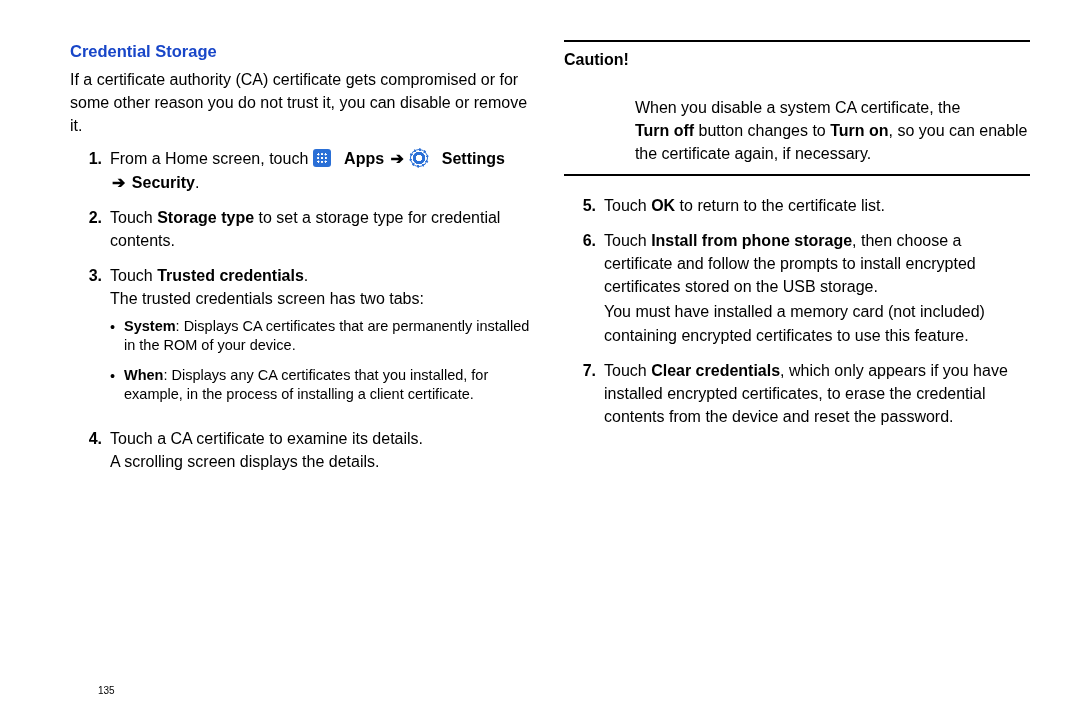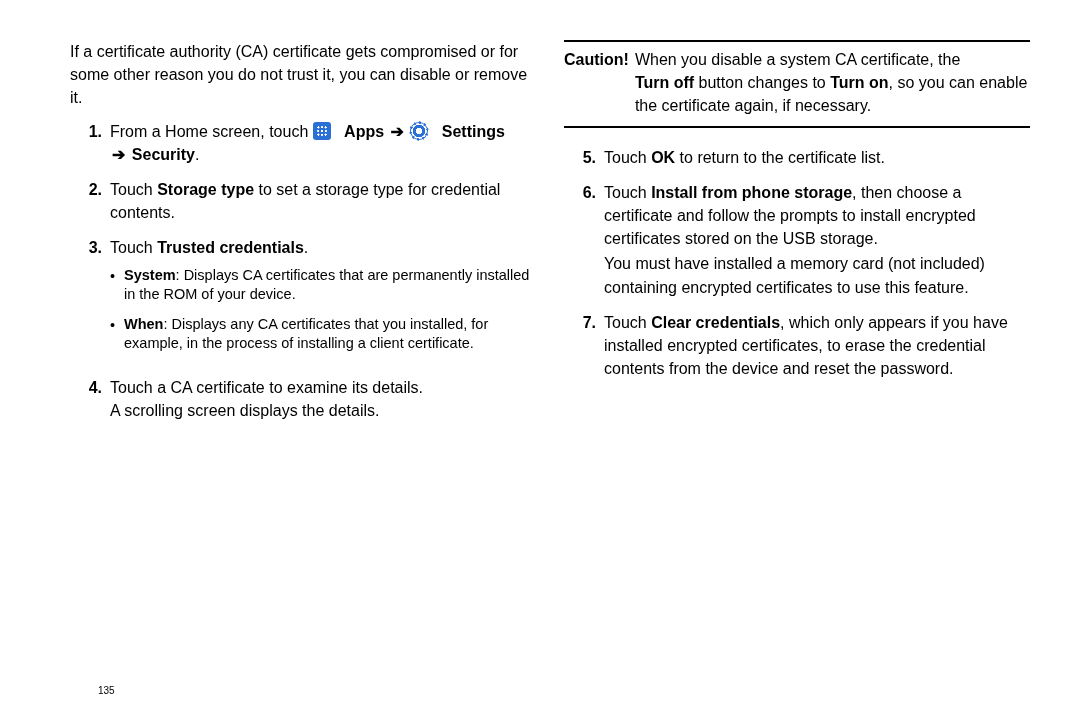--- a/index.html
+++ b/index.html
@@ -129,35 +129,36 @@
   }
   ul.sub > li .txt { flex: 1; }
   .caution-box {
     border-top: 2px solid #000;
     border-bottom: 2px solid #000;
     padding: 6px 0 8px 0;
     margin: 0 0 18px 0;
   }
   .caution-box .row { display: flex; }
   .caution-box .lbl { font-weight: 700; padding-right: 6px; }
-  .caution-box .txt { flex: 1; }
+  .caution-box .txt { flex: 1; margin-top: 48px; }
   .caution-box .txt .line2 { display: block; }
   .page-num {
     position: absolute;
     left: 98px;
     bottom: 24px;
     font-size: 10px;
   }
 </style>
 </head>
 <body>
 
 <div class="page">
 
   <div class="col">
+    <div class="h">Credential Storage</div>
     <p class="intro">If a certificate authority (CA) certificate gets compromised or for some other reason you do not trust it, you can disable or remove it.</p>
 
     <ol class="steps">
 
       <li>
         <div class="num">1.</div>
         <div class="body">
           <span>From a Home screen, touch </span>
           <span class="icon icon-apps"></span>
           <span>&nbsp;</span>
@@ -178,20 +179,21 @@
           <span>Touch </span><span class="b">Storage type</span><span> to set a storage type for credential contents.</span>
         </div>
       </li>
 
       <li>
         <div class="num">3.</div>
         <div class="body">
           <div>
             <span>Touch </span><span class="b">Trusted credentials</span><span>.</span>
           </div>
+          <div>The trusted credentials screen has two tabs:</div>
           <ul class="sub">
             <li>
               <span class="dot">•</span>
               <span class="txt"><span class="b">System</span><span>: Displays CA certificates that are permanently installed in the ROM of your device.</span></span>
             </li>
             <li>
               <span class="dot">•</span>
               <span class="txt"><span class="b">When</span><span>: Displays any CA certificates that you installed, for example, in the process of installing a client certificate.</span></span>
             </li>
           </ul>

